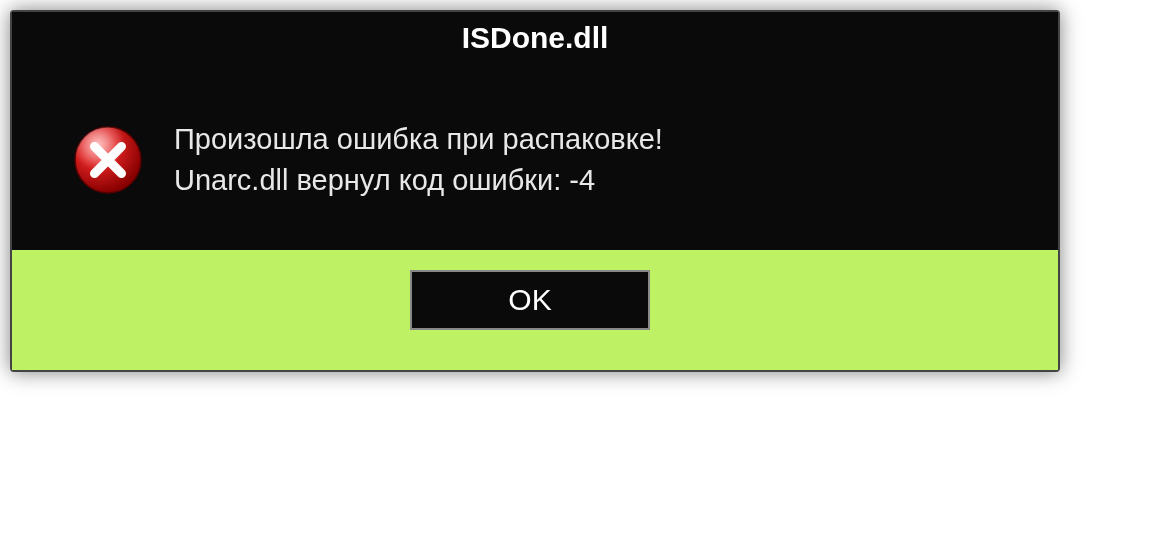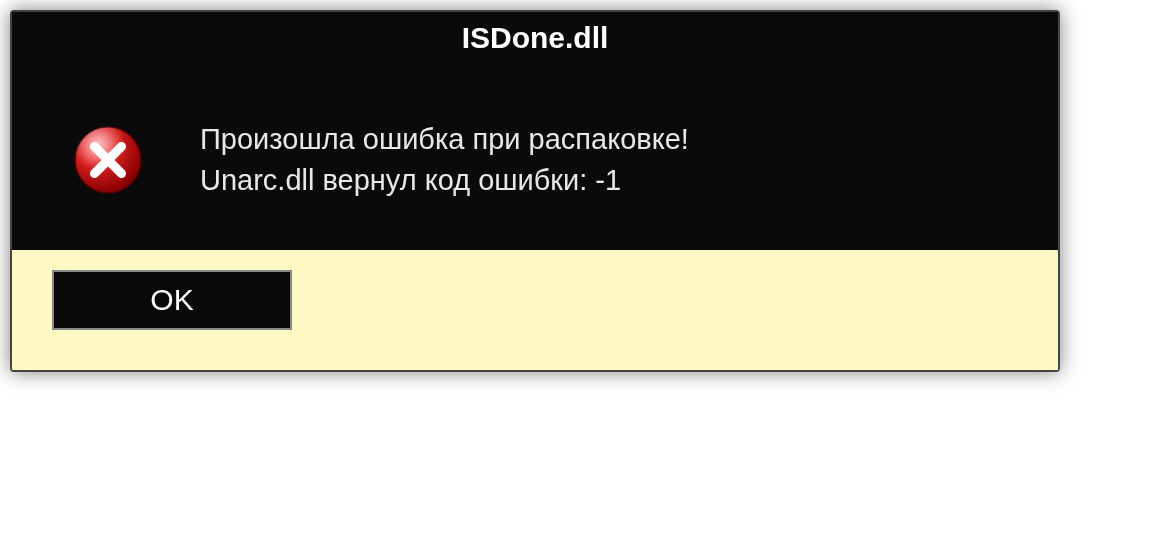--- a/index.html
+++ b/index.html
@@ -63,28 +63,27 @@
     .message-area {
       flex: 1;
       color: #e8e8e8;
       font-size: 29px;
       line-height: 1.4;
       font-weight: 400;
     }
     
     .message-line {
       display: block;
-      margin-left: 26px;
     }
     
     .button-area {
       display: flex;
-      justify-content: flex-start;
+      justify-content: center;
       padding: 20px 50px 40px 40px;
-      background: #fef9c3;
+      background: #bef264;
     }
     
     .ok-button {
       min-width: 240px;
       height: 60px;
       background: #0a0a0a;
       border: 2px solid #888888;
       color: #ffffff;
       font-size: 30px;
       font-weight: 400;
@@ -120,21 +119,21 @@
           </radialGradient>
         </defs>
         <circle cx="24" cy="24" r="22" fill="url(#redGrad)" stroke="#550000" stroke-width="1"></circle>
         <circle cx="24" cy="24" r="22" fill="url(#highlight)"></circle>
         <path d="M 15 15 L 33 33 M 33 15 L 15 33" stroke="#ffffff" stroke-width="6" stroke-linecap="round"></path>
       </svg>
     </div>
 
     <div class="message-area">
       <span class="message-line">Произошла ошибка при распаковке!</span>
-      <span class="message-line">Unarc.dll вернул код ошибки: -1</span>
+      <span class="message-line">Unarc.dll вернул код ошибки: -4</span>
     </div>
 
   </div>
 
   <div class="button-area">
     <button class="ok-button">OK</button>
   </div>
 
 </div>
 

